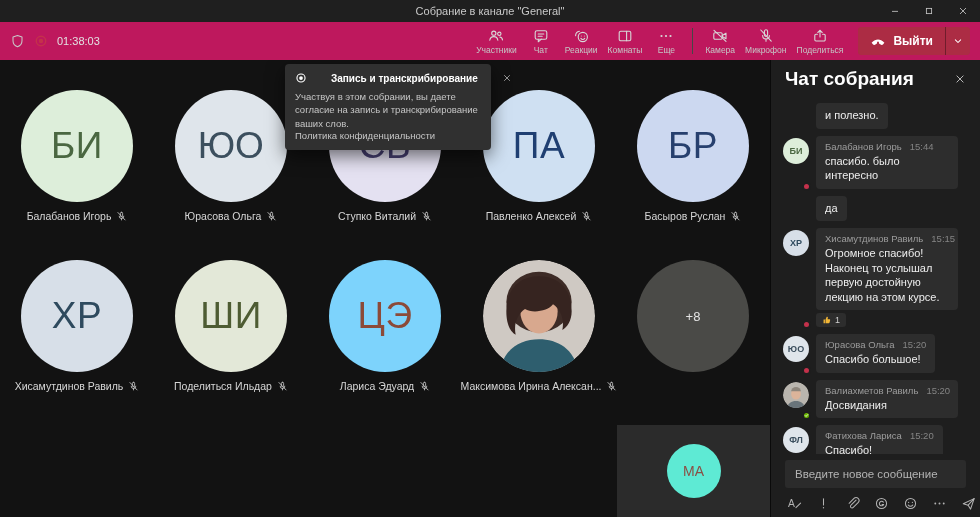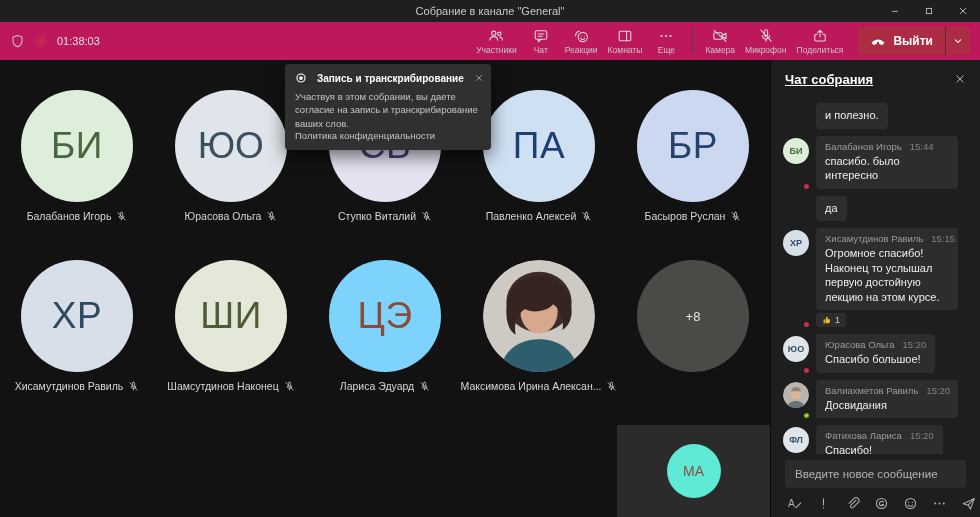--- a/index.html
+++ b/index.html
@@ -35,31 +35,31 @@
   .avatar-big { width:112px; height:112px; border-radius:50%; display:flex; align-items:center; justify-content:center; font-size:37px; letter-spacing:.5px; overflow:hidden; }
   .avatar-big.overflow { font-size:13px; letter-spacing:0; }
   .avatar-big svg { width:112px; height:112px; display:block; }
   .tile-name { margin-top:7px; height:14px; display:flex; align-items:center; gap:5px; font-size:10.5px; color:#d6d6d6; white-space:nowrap; }
 
   .selfview { position:absolute; left:617px; top:365px; width:153px; height:92px; background:#2b2b2b; display:flex; align-items:center; justify-content:center; cursor:pointer; }
   .self-avatar { width:54px; height:54px; border-radius:50%; display:flex; align-items:center; justify-content:center; font-size:14px; }
 
   
   .banner { position:absolute; left:285px; top:4px; width:206px; background:#303030; border-radius:4px; padding:8px 10px 9px; box-shadow:0 6px 18px rgba(0,0,0,.55); z-index:10; }
-  .banner-head { display:flex; align-items:center; gap:10px; }
+  .banner-head { display:flex; align-items:center; gap:24px; }
   .banner-title { flex:1; font-size:10px; font-weight:700; color:#fff; white-space:nowrap; }
   .banner-close { color:#bdbdbd; cursor:pointer; display:flex; }
   .banner-close svg { width:10px; height:10px; stroke:#bdbdbd; stroke-width:1.2; }
   .banner-body { margin-top:6px; font-size:9.5px; line-height:1.4; color:#c6c6c6; }
   .banner-link { font-size:9.5px; color:#c6c6c6; cursor:pointer; }
 
   
   .chat { position:absolute; left:770px; top:60px; width:210px; height:457px; background:#1e1e1e; border-left:1px solid #0a0a0a; display:flex; flex-direction:column; z-index:15; }
   .chat-header { height:30px; display:flex; align-items:center; padding:8px 14px 0; }
-  .chat-title { font-size:13px; font-weight:700; color:#fff;text-decoration:underline; }
+  .chat-title { font-size:19px; font-weight:700; color:#fff; }
   .chat-close { margin-left:auto; cursor:pointer; display:flex; }
   .chat-close svg { width:12px; height:12px; stroke:#c8c8c8; stroke-width:1.2; }
   .chat-messages { flex:1; overflow:hidden; padding:6px 10px 0 12px; display:flex; flex-direction:column; }
   .msg-row { display:flex; margin-top:7px; }
   .msg-cont { margin-left:33px; margin-top:7px; }
   .msg-avatar-wrap { width:26px; margin-right:7px; margin-top:2px; position:relative; flex:none; }
   .msg-avatar { width:26px; height:26px; border-radius:50%; display:flex; align-items:center; justify-content:center; font-size:9px; font-weight:700; overflow:hidden; }
   .msg-avatar svg { width:26px; height:26px; display:block; }
   .presence { position:absolute; bottom:-2px; right:-2px; width:9px; height:9px; border-radius:50%; border:2px solid #1e1e1e; display:flex; align-items:center; justify-content:center; }
   .bubble { background:#2d2d2d; border-radius:4px; padding:5px 9px 6px; max-width:142px; width:fit-content; }
@@ -288,21 +288,21 @@
               <path d="M4.6 7.6a3.4 3.4 0 0 0 6.8 0"></path>
               <line x1="8" y1="11" x2="8" y2="13"></line>
               <line x1="2.8" y1="2.2" x2="13.2" y2="13"></line>
             </svg>
           </span>
         </div>
       </div>
       <div class="tile">
         <div class="avatar-big" style="background: rgb(227, 232, 216); color: rgb(78, 92, 51);">ШИ</div>
         <div class="tile-name">
-          <span>Шамсутдинов Наконец</span>
+          <span>Поделиться Ильдар</span>
           <span style="display: flex;">
             <svg width="11" height="11" viewBox="0 0 16 16" fill="none" stroke="#cfcfcf" stroke-width="1.2" stroke-linecap="round" stroke-linejoin="round">
               <rect x="6.4" y="1.8" width="3.2" height="6.6" rx="1.6"></rect>
               <path d="M4.6 7.6a3.4 3.4 0 0 0 6.8 0"></path>
               <line x1="8" y1="11" x2="8" y2="13"></line>
               <line x1="2.8" y1="2.2" x2="13.2" y2="13"></line>
             </svg>
           </span>
         </div>
       </div>

